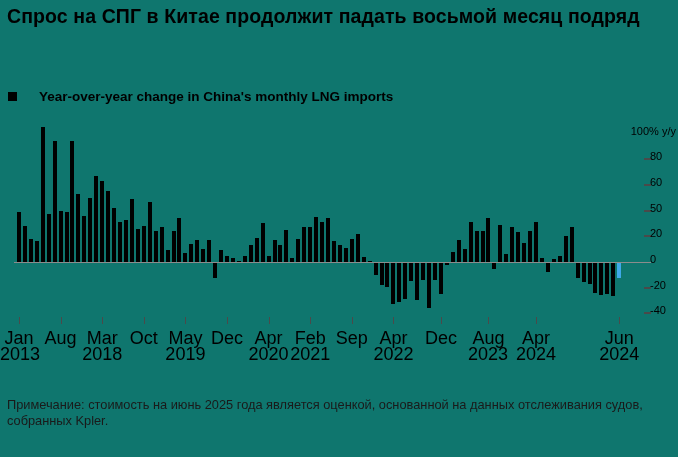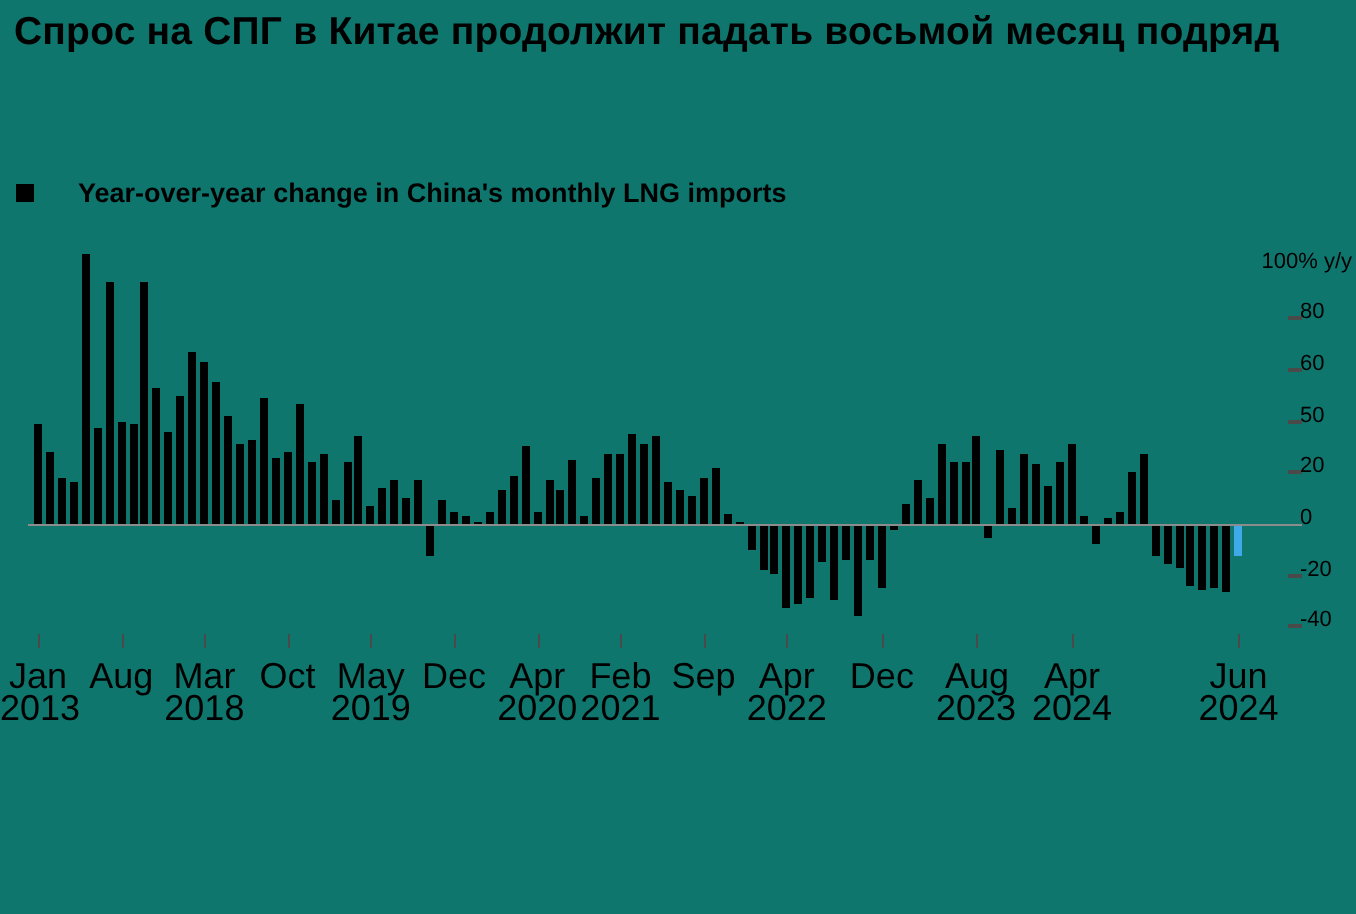--- a/index.html
+++ b/index.html
@@ -184,14 +184,15 @@
       <div class="x-year" style="left: 488px; top: 344px;">2023</div>
       <div class="x-tick" style="left: 536.041px; top: 317px;"></div>
       <div class="x-month" style="left: 536.041px; top: 328px;">Apr</div>
       <div class="x-year" style="left: 536.041px; top: 344px;">2024</div>
       <div class="x-tick" style="left: 619.243px; top: 317px;"></div>
       <div class="x-month" style="left: 619.243px; top: 328px;">Jun</div>
       <div class="x-year" style="left: 619.243px; top: 344px;">2024</div>
     </div>
 
   <div id="footer" class="abs">
+    <div class="note">Примечание: стоимость на июнь 2025 года является оценкой, основанной на данных отслеживания судов, собранных Kpler.</div>
   </div>
 </div>
 
 </body></html>

